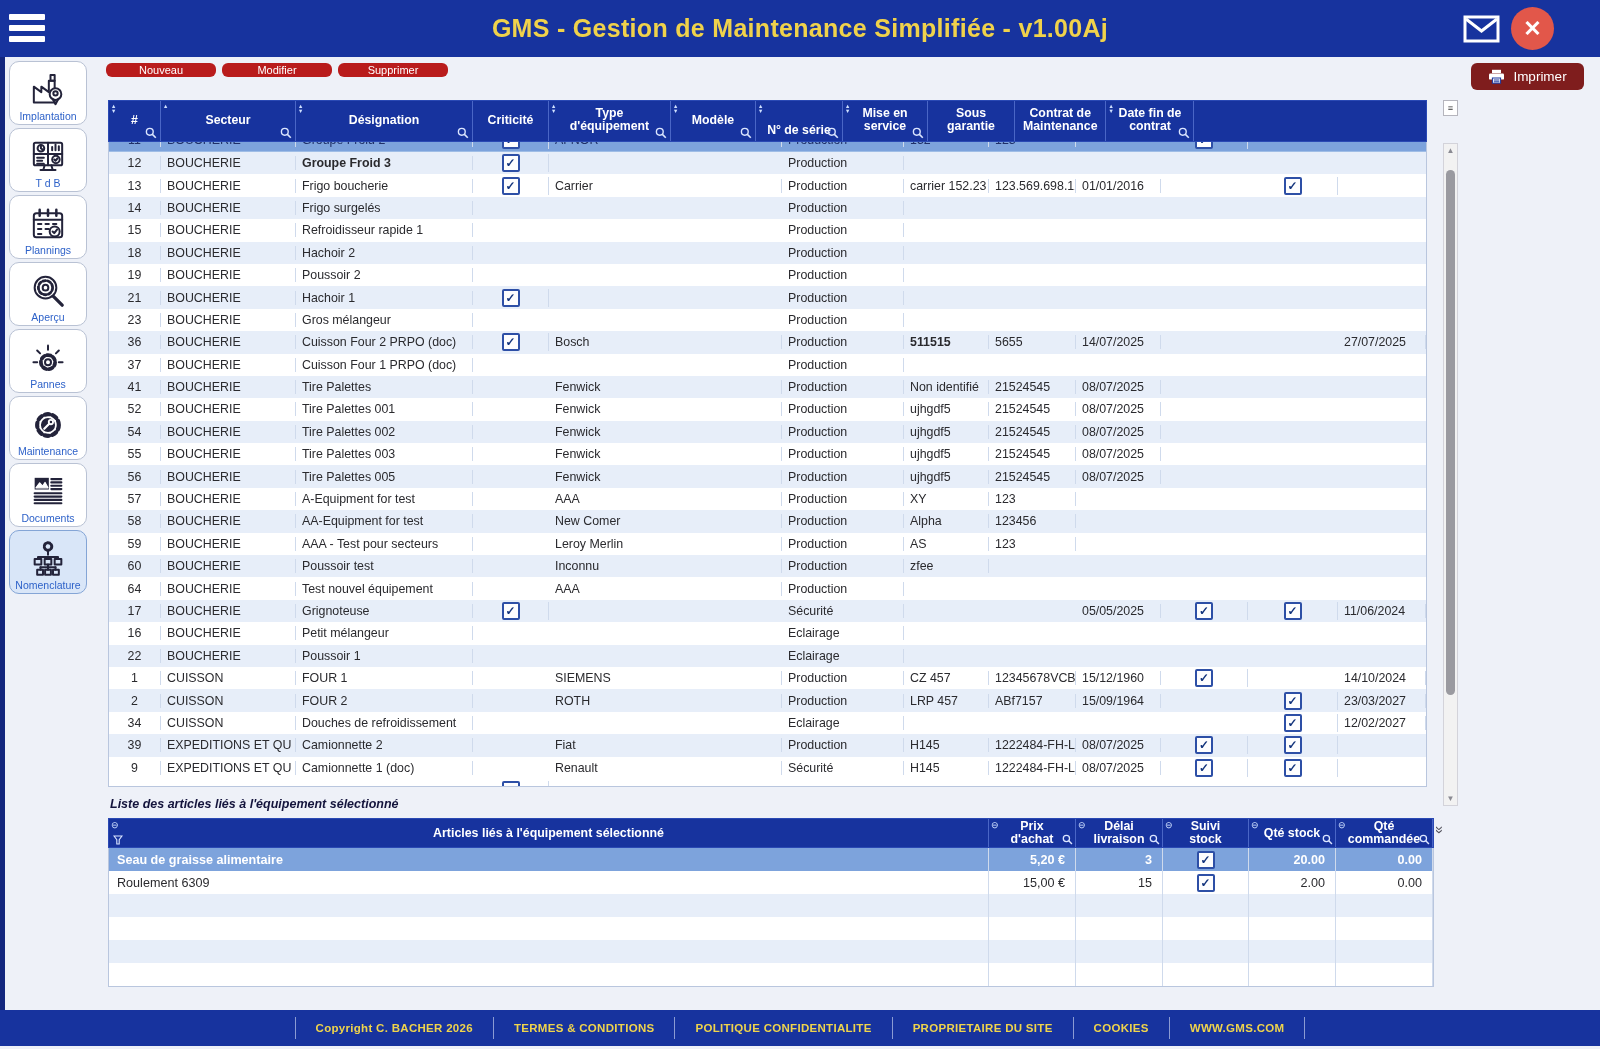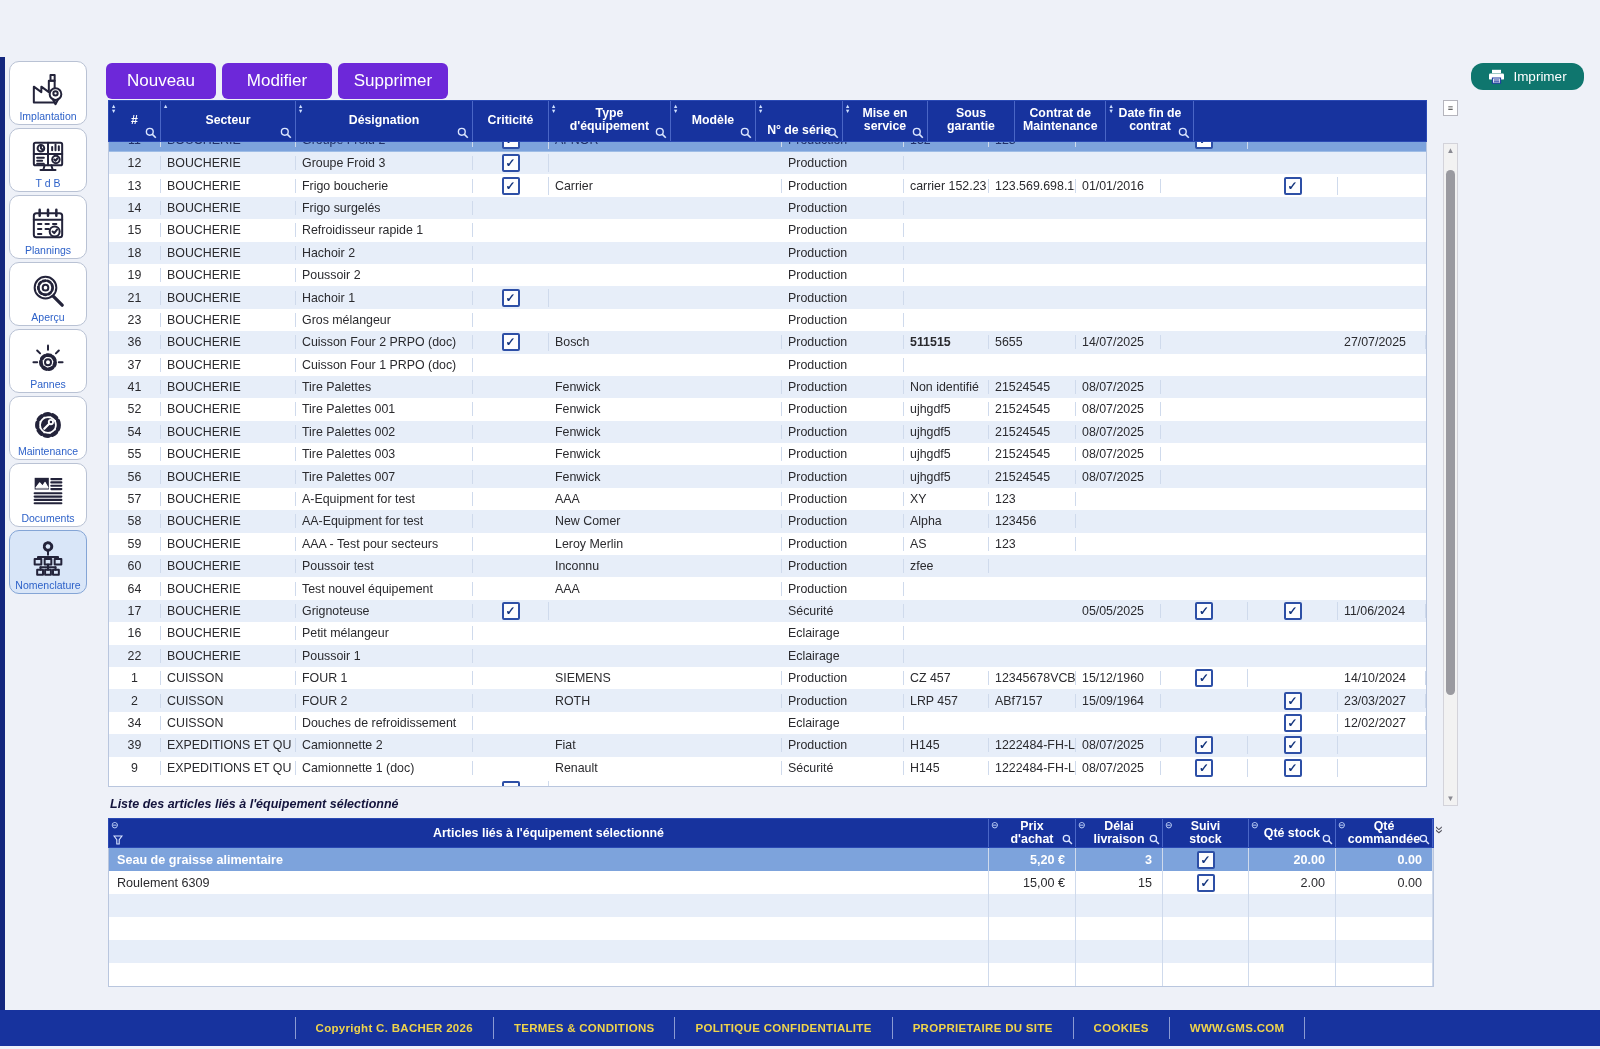--- a/index.html
+++ b/index.html
@@ -18,22 +18,22 @@
   .sidebar{position:absolute;left:9px;top:61px;width:82px;display:flex;flex-direction:column;gap:3px;}
   .side-btn{width:78px;height:64px;background:#fff;border:1.6px solid #b9c2d4;border-radius:10px;display:flex;flex-direction:column;align-items:center;justify-content:flex-end;padding-bottom:2px;box-sizing:border-box;cursor:pointer;}
   .side-btn.selected{background:#d9e6f8;border-color:#84a5d6;}
   .side-btn svg{width:40px;height:42px;flex:0 0 auto;}
   .side-btn svg *{fill:none;stroke:#23233a;stroke-width:2.4;stroke-linejoin:round;stroke-linecap:round;}
   .side-btn svg .fl{fill:#23233a;stroke:none;}
   .side-lbl{font-size:10.5px;color:#2e62c9;line-height:11px;white-space:nowrap;}
 
   
   .toolbar{position:absolute;left:106px;top:63px;display:flex;gap:6px;}
-  .tbtn{width:110px;height:36px;background:#6d28d9;color:#fff;border-radius:6px;font-size:17px;display:flex;align-items:center;justify-content:center;cursor:pointer;}
-  .printbtn{position:absolute;left:1471px;top:63px;width:113px;height:27px;background:#0f766e;color:#fff;border-radius:12px;font-size:13.5px;display:flex;align-items:center;justify-content:center;gap:8px;cursor:pointer;}
+  .tbtn{width:110px;height:14px;background:#b91c1c;color:#fff;border-radius:6px;font-size:11px;display:flex;align-items:center;justify-content:center;cursor:pointer;}
+  .printbtn{position:absolute;left:1471px;top:63px;width:113px;height:27px;background:#7f1d1d;color:#fff;border-radius:6px;font-size:13.5px;display:flex;align-items:center;justify-content:center;gap:8px;cursor:pointer;}
   .printbtn svg{width:17px;height:15px;}
 
   
   .eq-wrap{position:absolute;left:108px;top:100px;width:1319px;}
   .eq-head{display:flex;height:42px;background:#17339E;border:1px solid #2a49b4;box-sizing:border-box;}
   .th{position:relative;color:#fff;font-size:12.3px;font-weight:600;display:flex;align-items:center;justify-content:center;text-align:center;line-height:13px;border-right:1px solid #4a66c6;box-sizing:border-box;padding:2px 8px 4px;cursor:pointer;}
   .sort{position:absolute;left:3px;top:2px;display:flex;flex-direction:column;font-size:6.5px;line-height:5px;color:#cfe0ff;font-weight:normal;}
   .srch{position:absolute;right:3px;bottom:2px;width:12px;height:12px;}
   .eq-body{border:1px solid #b9c6de;border-top:none;background:#fff;box-sizing:border-box;}
   .tr{display:flex;height:22.4px;align-items:center;background:#fff;}
@@ -79,20 +79,33 @@
   
   .footer{position:absolute;left:0;top:1010px;width:1600px;height:36px;background:#17339E;display:flex;align-items:center;justify-content:center;}
   .f-item{padding:0 20px;height:22px;display:flex;align-items:center;color:#EFD44C;font-size:11.5px;font-weight:bold;letter-spacing:.3px;border-right:1px solid rgba(235,240,255,.55);cursor:pointer;white-space:nowrap;}
   .f-item:first-child{border-left:1px solid rgba(235,240,255,.55);}
 </style>
 </head>
 <body>
 
 <div class="stage">
 
+  <div class="topbar">
+    <div class="burger">
+        <i></i>
+        <i></i>
+        <i></i>
+      </div>
+    <div class="title">GMS - Gestion de Maintenance Simplifiée - v1.00Aj</div>
+    <svg class="mail" viewBox="0 0 37 28">
+      <rect x="2" y="2" width="33" height="24" fill="none" stroke="#fff" stroke-width="3"></rect>
+      <path d="M3 4l15.5 12L34 4" fill="none" stroke="#fff" stroke-width="3"></path>
+    </svg>
+    <div class="closebtn">✕</div>
+  </div>
   <div class="edge"></div>
 
   <div class="sidebar" id="sidebar">
       <div class="side-btn">
         <svg viewBox="0 0 48 48">
           <path d="M7 39V20l9 6.5V20l9 6.5V13h7v26z"></path>
           <rect x="27" y="6" width="5" height="7"></rect>
           <circle cx="33" cy="29" r="7" style="fill:#fff"></circle>
           <circle cx="33" cy="28" r="2.6"></circle>
           <path d="M29.5 34.5L33 41l3.5-6.5"></path>
@@ -315,21 +328,21 @@
             <div class="td center" style="flex: 0 0 87px;">
               <span class="cb">✓</span>
             </div>
             <div class="td center" style="flex: 0 0 90px;"></div>
             <div class="td" style="flex: 0 0 88px;"></div>
           </div>
         </div>
         <div class="tr alt">
           <div class="td center" style="flex: 0 0 52px;">12</div>
           <div class="td" style="flex: 0 0 135px;">BOUCHERIE</div>
-          <div class="td" style="flex: 0 0 177px;">Groupe Froid 3</div>
+          <div class="td" style="flex: 0 0 177px; font-weight: bold;">Groupe Froid 3</div>
           <div class="td center" style="flex: 0 0 76px;">
             <span class="cb">✓</span>
           </div>
           <div class="td" style="flex: 0 0 233px;"></div>
           <div class="td" style="flex: 0 0 122px;">Production</div>
           <div class="td" style="flex: 0 0 85px;"></div>
           <div class="td" style="flex: 0 0 87px;"></div>
           <div class="td" style="flex: 0 0 85px;"></div>
           <div class="td center" style="flex: 0 0 87px;"></div>
           <div class="td center" style="flex: 0 0 90px;"></div>
@@ -521,21 +534,21 @@
           <div class="td" style="flex: 0 0 85px;">ujhgdf5</div>
           <div class="td" style="flex: 0 0 87px;">21524545</div>
           <div class="td" style="flex: 0 0 85px;">08/07/2025</div>
           <div class="td center" style="flex: 0 0 87px;"></div>
           <div class="td center" style="flex: 0 0 90px;"></div>
           <div class="td" style="flex: 0 0 88px;"></div>
         </div>
         <div class="tr alt">
           <div class="td center" style="flex: 0 0 52px;">56</div>
           <div class="td" style="flex: 0 0 135px;">BOUCHERIE</div>
-          <div class="td" style="flex: 0 0 177px;">Tire Palettes 007</div>
+          <div class="td" style="flex: 0 0 177px;">Tire Palettes 005</div>
           <div class="td center" style="flex: 0 0 76px;"></div>
           <div class="td" style="flex: 0 0 233px;">Fenwick</div>
           <div class="td" style="flex: 0 0 122px;">Production</div>
           <div class="td" style="flex: 0 0 85px;">ujhgdf5</div>
           <div class="td" style="flex: 0 0 87px;">21524545</div>
           <div class="td" style="flex: 0 0 85px;">08/07/2025</div>
           <div class="td center" style="flex: 0 0 87px;"></div>
           <div class="td center" style="flex: 0 0 90px;"></div>
           <div class="td" style="flex: 0 0 88px;"></div>
         </div>

